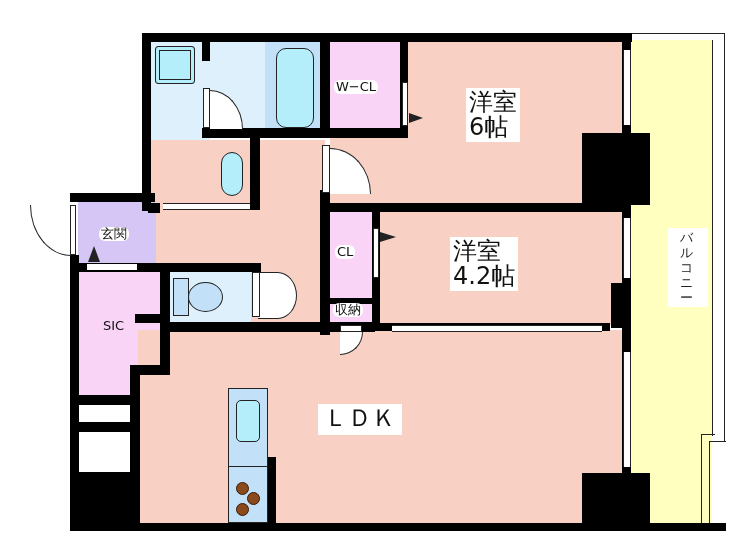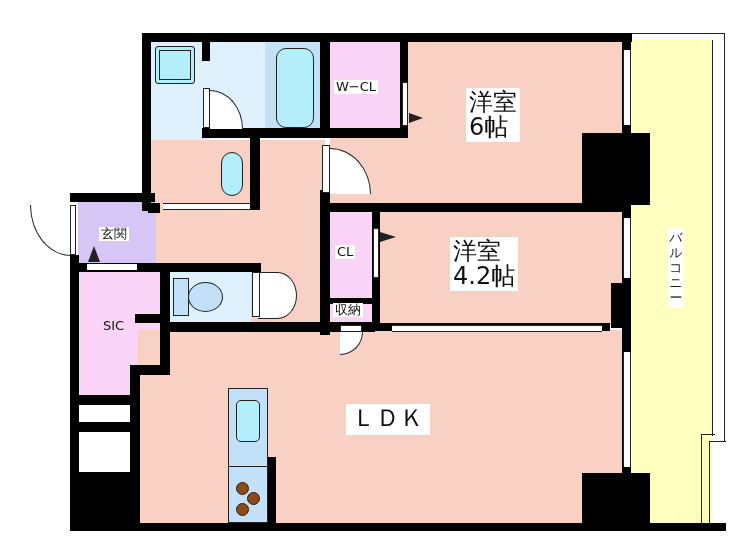--- a/index.html
+++ b/index.html
@@ -7,28 +7,28 @@
   .abs{position:absolute;box-sizing:border-box;}
   .wall{background:#000000;}
   .room-pink{background:#f8d0c4;}
   .room-lav{background:#d6c6f5;}
   .room-mag{background:#fad4f6;}
   .room-ltblue{background:#dff0fd;}
   .room-blue{background:#c2e0f8;}
   .room-yellow{background:#ffffc0;}
   .white{background:#ffffff;}
   .label{position:absolute;background:#ffffff;color:#111;line-height:1.05;white-space:nowrap;}
-  .lbl-small{font-size:13px;padding:0 2px;}
+  .lbl-small{font-size:13px;padding:0 2px;border-radius:6px;}
   .lbl-big{font-size:24px;padding:2px 3px;}
   .fixture-aqua{background:#b4eefa;border:1.5px solid #222;}
   .door-arc{position:absolute;background:#ffffff;border:1px solid #222;}
   .window{position:absolute;background:#ffffff;border-left:1.5px solid #222;border-right:1.5px solid #222;}
   .hwindow{position:absolute;background:#ffffff;border-top:1.5px solid #222;border-bottom:1.5px solid #222;}
   .burner{position:absolute;width:11px;height:11px;border-radius:50%;background:#8b4a1c;border:1px solid #3a1a05;}
-  .vtext{position:absolute;background:#ffffff;color:#222;font-size:13px;width:16px;text-align:center;line-height:15px;padding:2px 0;word-break:break-all;}
+  .vtext{position:absolute;background:#ffffff;color:#222;font-size:13px;width:16px;line-height:15px;padding:2px 12px;word-break:break-all;}
 </style>
 </head>
 <body>
 
 <div id="plan">
 
   <div class="abs room-ltblue" style="left:150px;top:40px;width:60px;height:165px;"></div>
   <div class="abs room-ltblue" style="left:205px;top:40px;width:65px;height:90px;"></div>
   <div class="abs room-blue" style="left:265px;top:40px;width:57px;height:90px;"></div>
   <div class="abs room-blue" style="left:212px;top:143px;width:40px;height:62px;"></div>
@@ -139,18 +139,18 @@
     <div>6帖</div>
   </div>
   <div class="label lbl-small" style="left:335px;top:245px;">CL</div>
   <div class="label lbl-small" style="left:333px;top:303px;">収納</div>
   <div class="label lbl-big" style="left:450px;top:237px;">
     <div>洋室</div>
     <div>4.2帖</div>
   </div>
   <div class="label lbl-small" style="left:99px;top:227px;">玄関</div>
   <div class="label lbl-small" style="left:101px;top:319px;background:transparent;">SIC</div>
-  <div class="label lbl-big" style="left:346px;top:404px;padding:2px 6px 4px 6px;">
+  <div class="label lbl-big" style="left:318px;top:404px;padding:2px 6px 4px 6px;">
     <div>ＬＤＫ</div>
   </div>
   <div class="vtext" style="left:668px;top:228px;">バルコニー</div>
 
 </div>
 
 </body></html>

